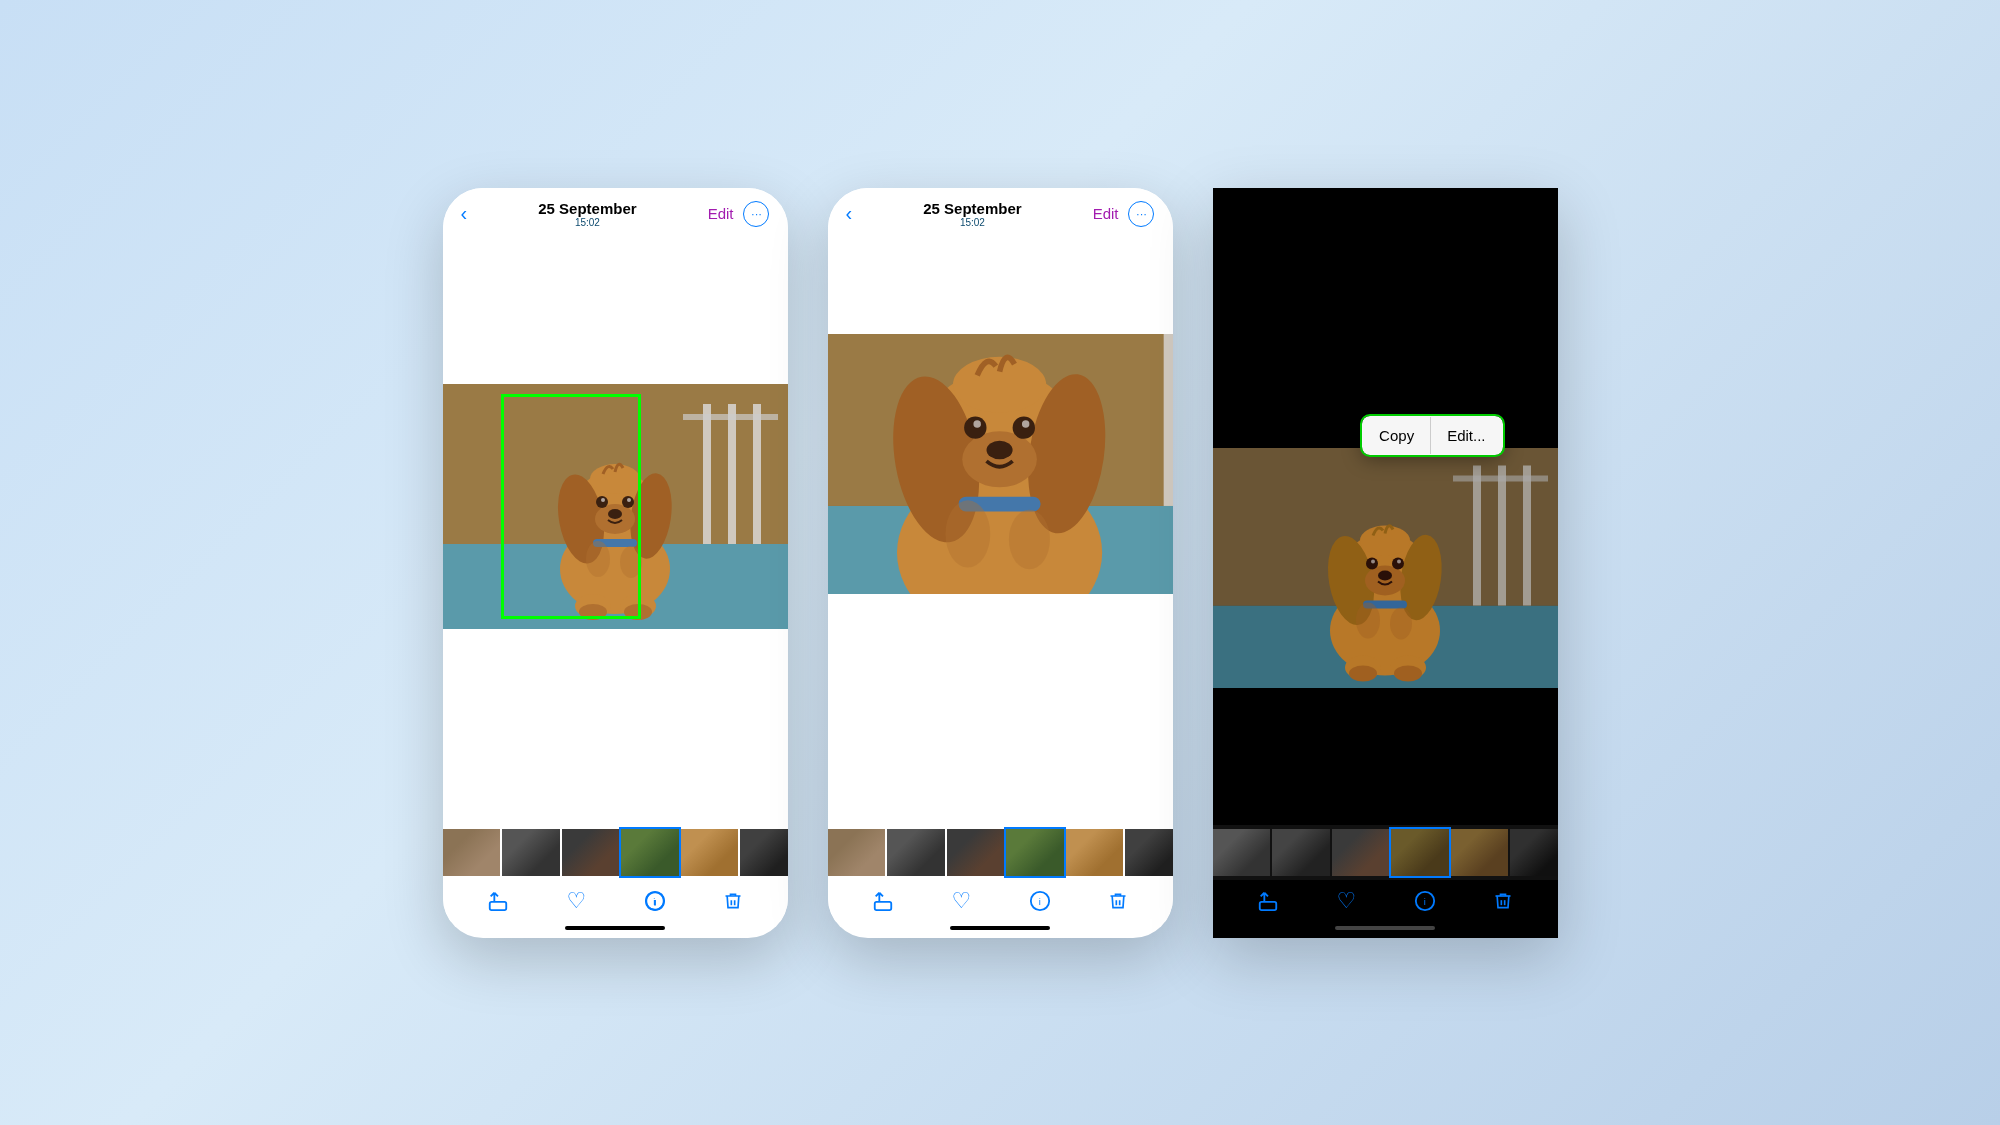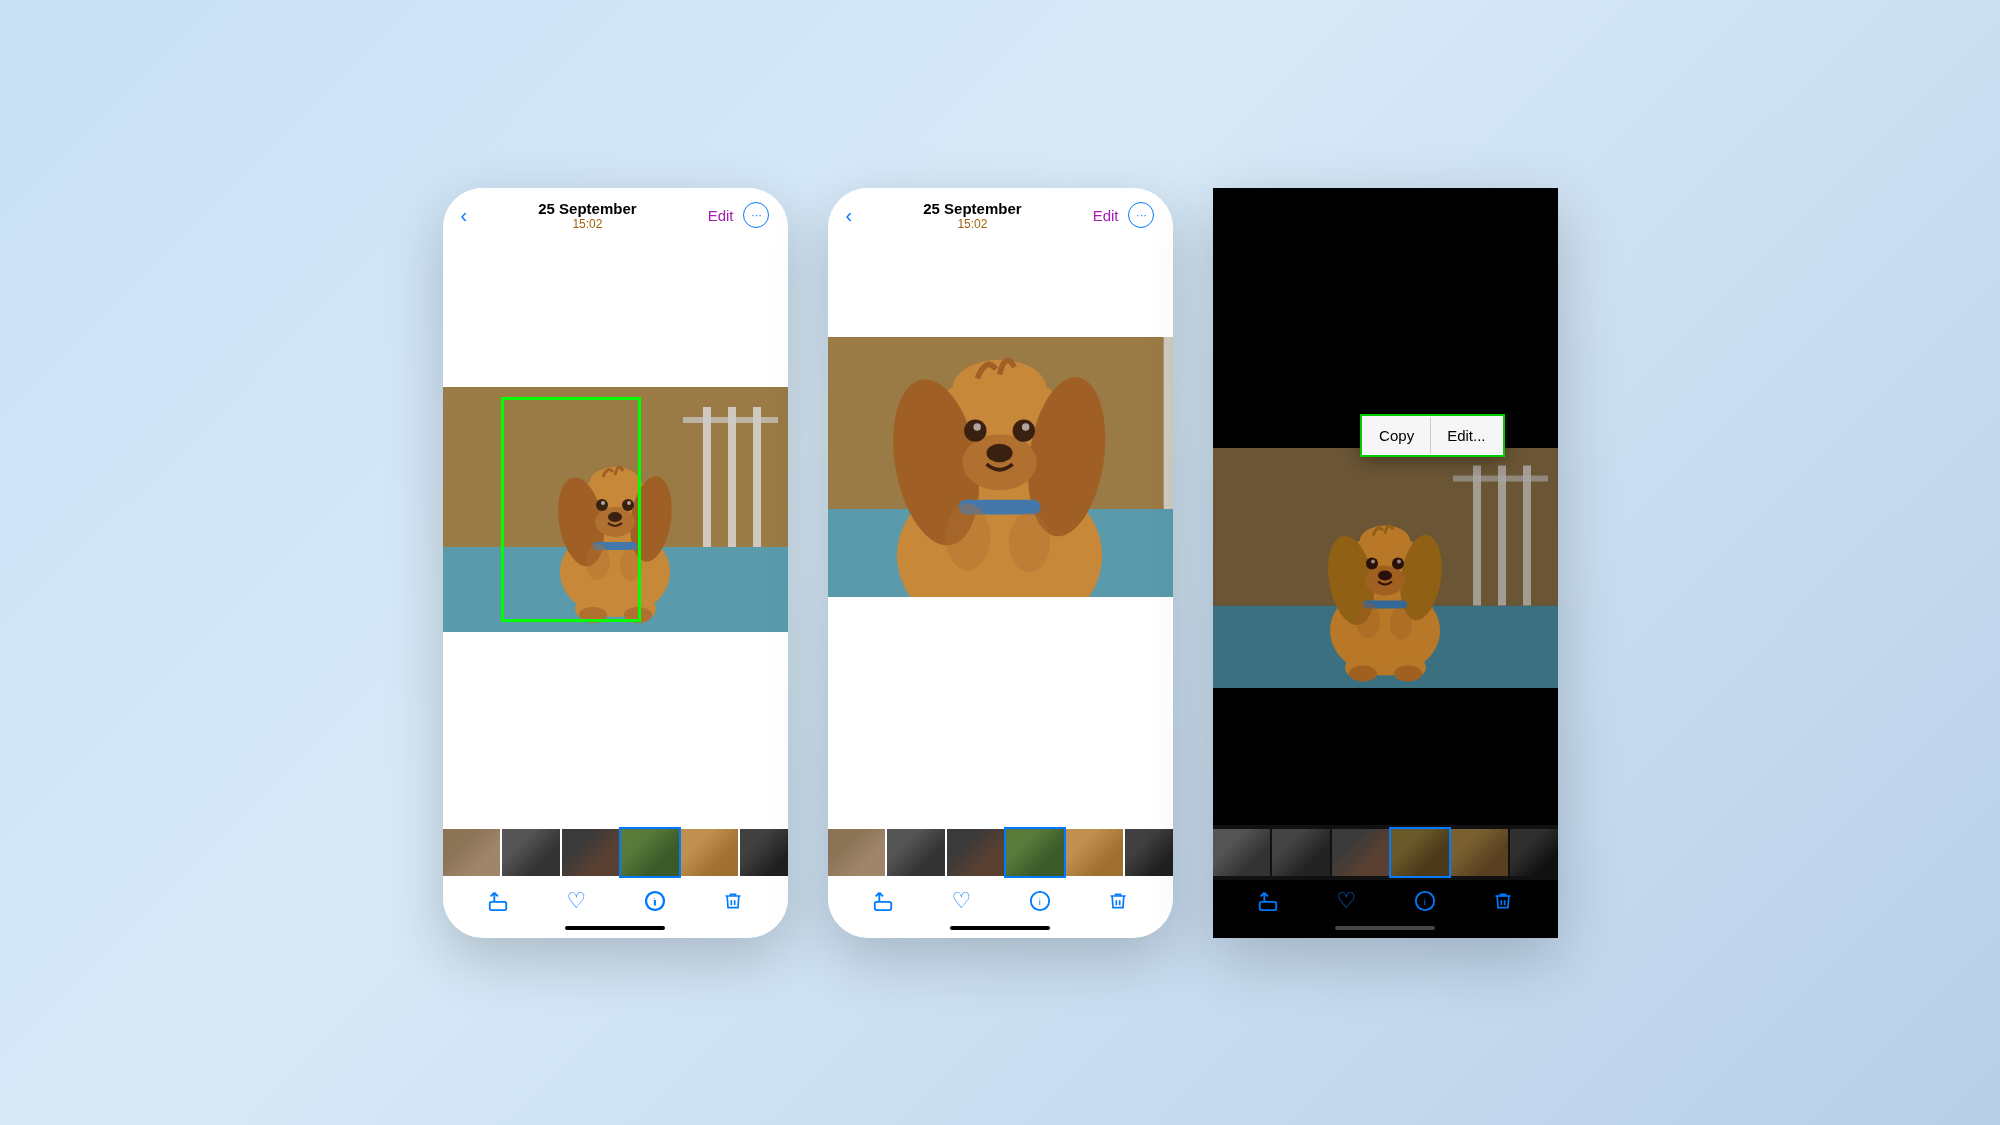--- a/index.html
+++ b/index.html
@@ -47,22 +47,22 @@
       text-align: center;
     }
 
     .phone-header-center .date {
       font-size: 15px;
       font-weight: 600;
       color: #000;
     }
 
     .phone-header-center .time {
-      font-size: 12px;
-      color: #a16207;
+      font-size: 10px;
+      color: #0c4a6e;
     }
 
     .back-btn {
       color: #007AFF;
       font-size: 18px;
       cursor: pointer;
       display: flex;
       align-items: center;
     }
 
@@ -179,21 +179,21 @@
     .phone-frame.dark .home-indicator {
       background: #555;
     }
 
     
     .context-menu {
       position: absolute;
       top: 228px;
       right: 60px;
       background: #f5f5f5;
-      border-radius: 0;
+      border-radius: 8px;
       box-shadow: 0 4px 20px rgba(0,0,0,0.4);
       display: flex;
       overflow: hidden;
       z-index: 100;
       border: 1px solid rgba(255,255,255,0.3);
     }
 
     .context-menu-item {
       padding: 10px 16px;
       font-size: 15px;

